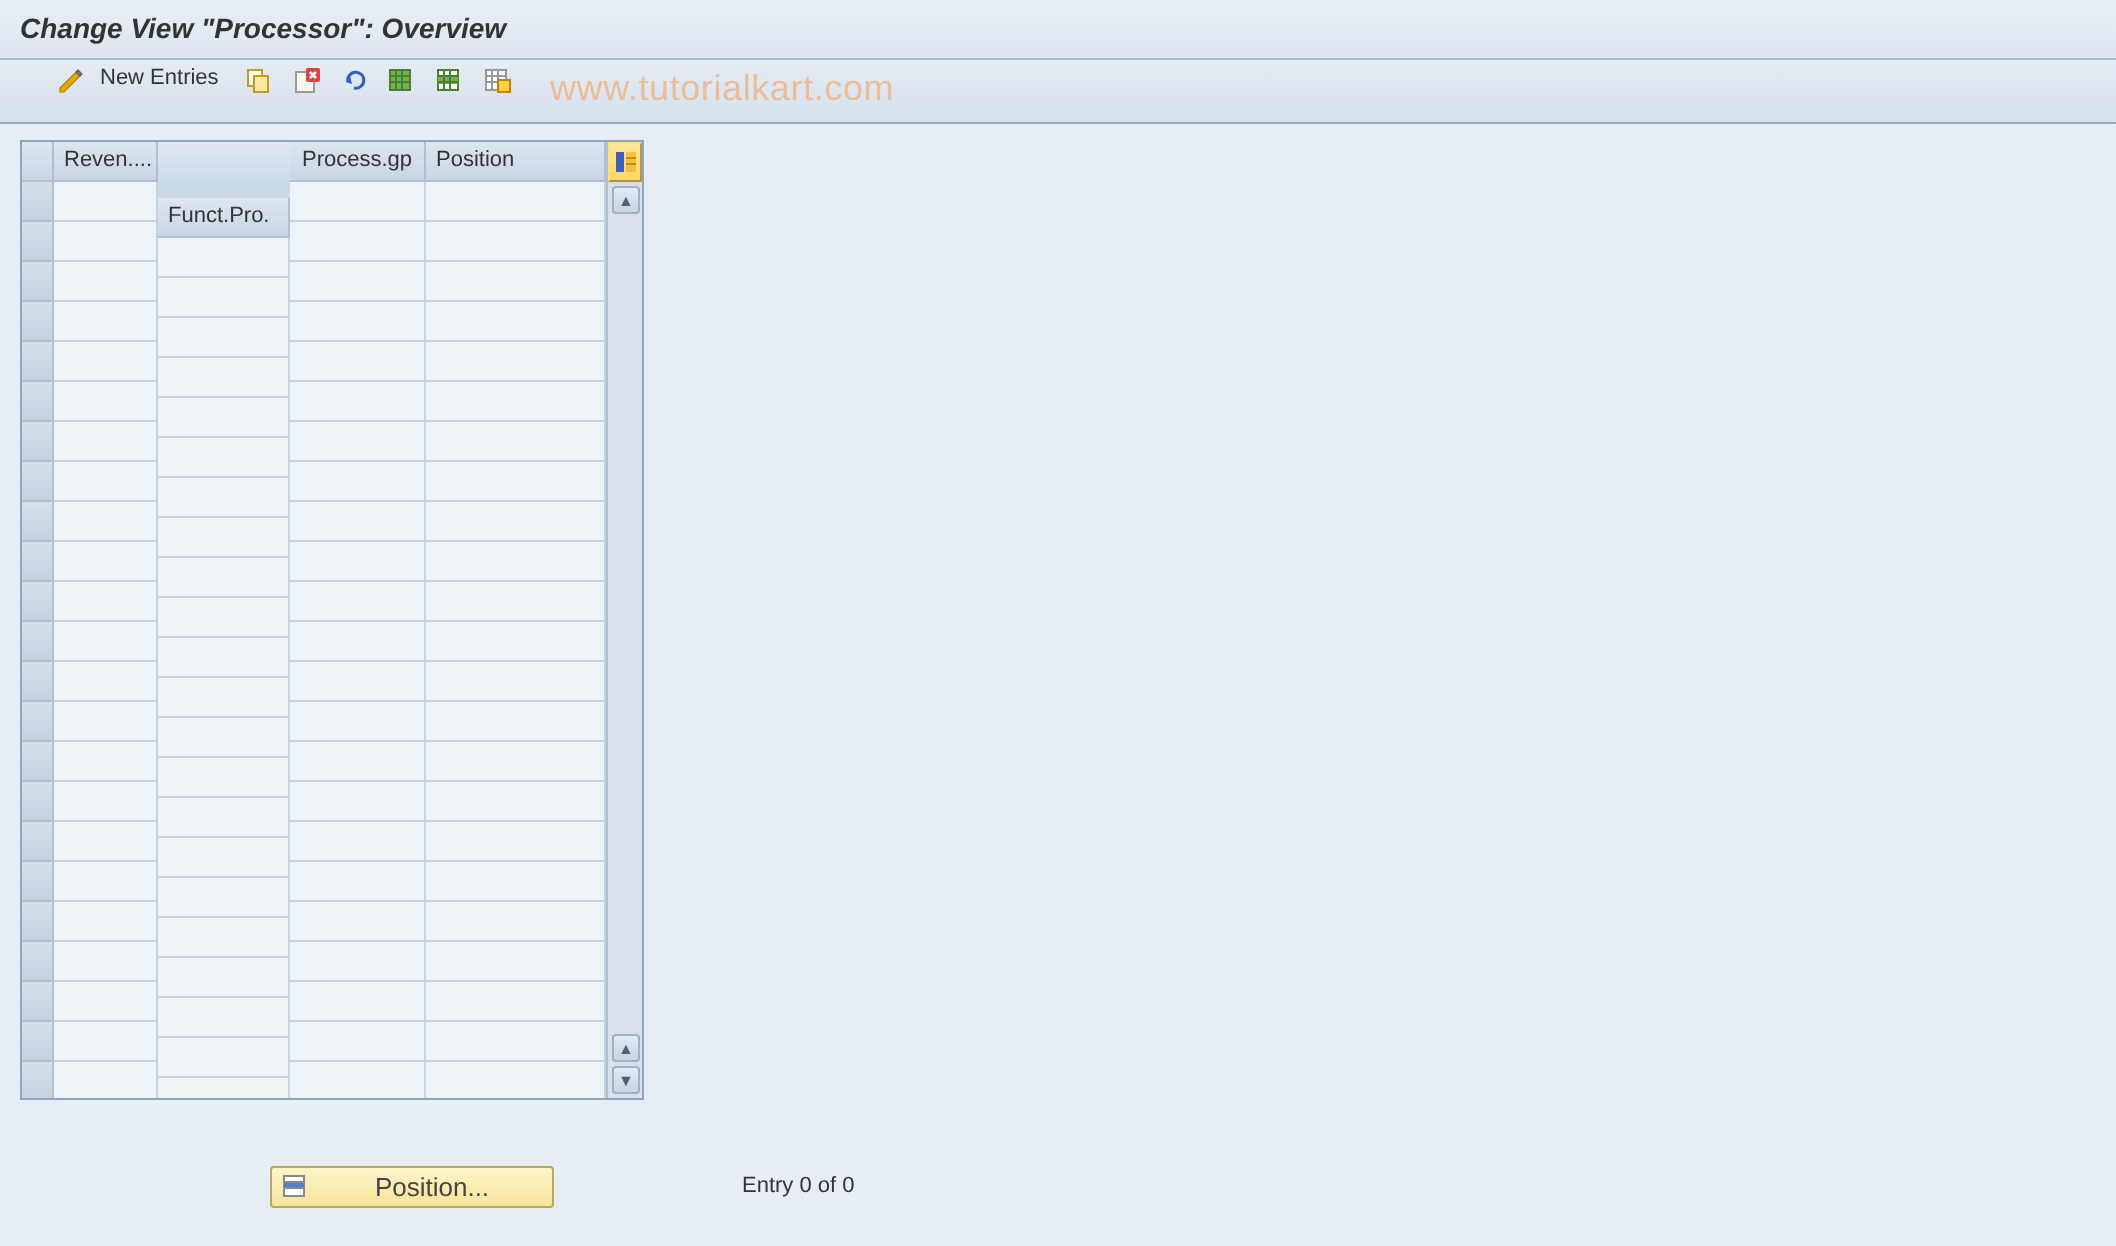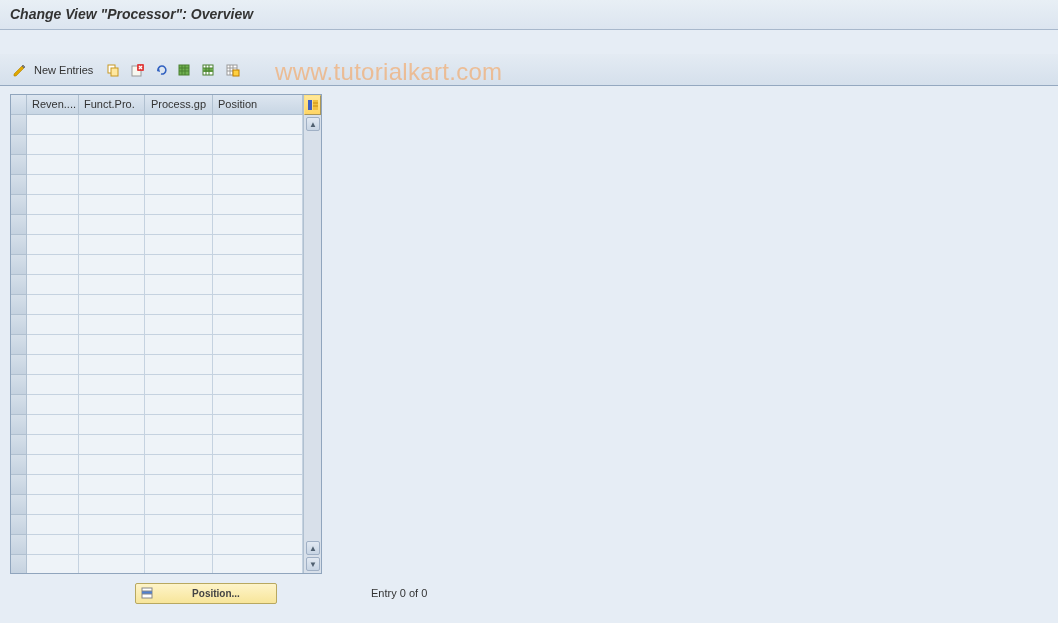--- a/index.html
+++ b/index.html
@@ -29,24 +29,22 @@
       color: #333;
       background: linear-gradient(to bottom, #E8EFF5, #DCE5F0);
     }
     
     
     .toolbar {
       height: 32px;
       background: linear-gradient(to bottom, #E4EBF3, #D5E0EC);
       border-bottom: 1px solid #94A8C0;
       display: flex;
-      align-items: center;
-      padding: 0 8px;
+      padding: 0 24px;
       position: relative;
-      margin-top: 24px;
     }
     
     .tool-icon {
       width: 20px;
       height: 20px;
       margin: 0 2px;
       display: flex;
       align-items: center;
       justify-content: center;
       cursor: pointer;
@@ -56,21 +54,21 @@
       font-size: 11px;
       color: #333;
       padding: 3px 8px 3px 2px;
       cursor: pointer;
     }
     
     .watermark {
       position: absolute;
       left: 275px;
       top: 4px;
-      font-size: 24px;
+      font-size: 18px;
       color: rgba(255, 140, 40, 0.45);
       font-family: Arial, sans-serif;
       letter-spacing: 0.3px;
       pointer-events: none;
     }
     
     
     .work-area {
       padding: 8px 0 0 10px;
       display: flex;
@@ -110,21 +108,21 @@
       padding: 3px 5px;
       font-size: 11px;
       color: #333;
       background: linear-gradient(to bottom, #DDE6F0, #C8D6E4);
       cursor: pointer;
       overflow: hidden;
       white-space: nowrap;
     }
     
     .col-1 { width: 52px; }
-    .col-2 { width: 66px; }
+    .col-2 { width: 66px; margin-top: 28px; }
     .col-3 { width: 68px; text-align: center; }
     .col-4 { width: 90px; }
     
     .table-rows {
       flex: 1;
       overflow: hidden;
     }
     
     .data-row {
       display: flex;
@@ -218,23 +216,22 @@
       height: 16px;
       margin-right: 4px;
       display: flex;
       align-items: center;
       justify-content: center;
     }
     
     .position-btn-text {
       flex: 1;
       text-align: center;
-      font-size: 10px;
+      font-size: 13px;
       color: #444;
-      font-weight: bold;
     }
     
     .entry-status {
       margin-left: 94px;
       font-size: 11px;
       color: #333;
     }
   </style>
 </head>
 <body>

